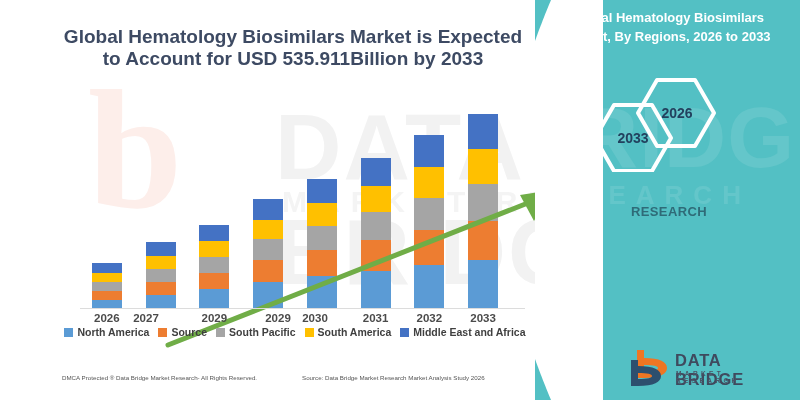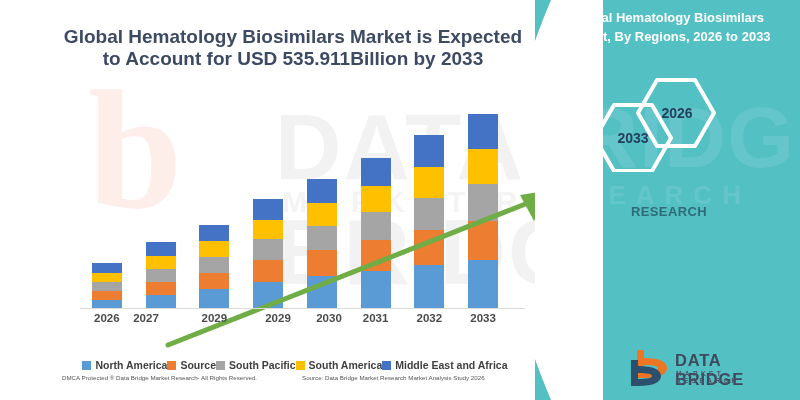--- a/index.html
+++ b/index.html
@@ -48,22 +48,22 @@
   .xlab{
     position:absolute;width:54px;text-align:center;
     font-size:11.5px;font-weight:700;color:#4b4b4b;top:0;
   }
 
   
   .arrow-svg{position:absolute;left:80px;top:82px;width:400px;height:180px;pointer-events:none;}
 
   
   .legend{
-    position:absolute;left:60px;top:359px;width:470px;
-    display:flex;justify-content:center;align-items:center;
+    position:absolute;left:60px;top:326px;width:470px;
+    display:flex;justify-content:center;align-items:center;gap:9px;
   }
   .leg-item{display:flex;align-items:center;gap:4px;}
   .leg-sw{width:9px;height:9px;display:inline-block;}
   .leg-tx{font-size:10.5px;color:#3f3f3f;font-weight:700;white-space:nowrap;}
 
   
   .foot{position:absolute;top:374px;font-size:6.2px;color:#555;white-space:nowrap;}
   .foot-l{left:62px;}
   .foot-r{left:302px;}
 
@@ -179,21 +179,21 @@
       <line x1="8" y1="168" x2="378" y2="22" stroke="#70ad47" stroke-width="5" stroke-linecap="round"></line>
       <polygon points="392,13 360,18 374,44" fill="#70ad47"></polygon>
     </svg>
   </div>
   <div class="axis-line"></div>
   <div class="xlabels" id="xlabels">
       <div class="xlab" style="left: -0.125px;">2026</div>
       <div class="xlab" style="left: 39px;">2027</div>
       <div class="xlab" style="left: 107.375px;">2029</div>
       <div class="xlab" style="left: 171px;">2029</div>
-      <div class="xlab" style="left: 222px;">2030</div>
+      <div class="xlab" style="left: 208px;">2030</div>
       <div class="xlab" style="left: 268.625px;">2031</div>
       <div class="xlab" style="left: 322.375px;">2032</div>
       <div class="xlab" style="left: 376.125px;">2033</div>
     </div>
 
   <div class="legend" id="legend">
       <div class="leg-item">
         <span class="leg-sw" style="background: rgb(91, 155, 213);"></span>
         <span class="leg-tx">North America</span>
       </div>

